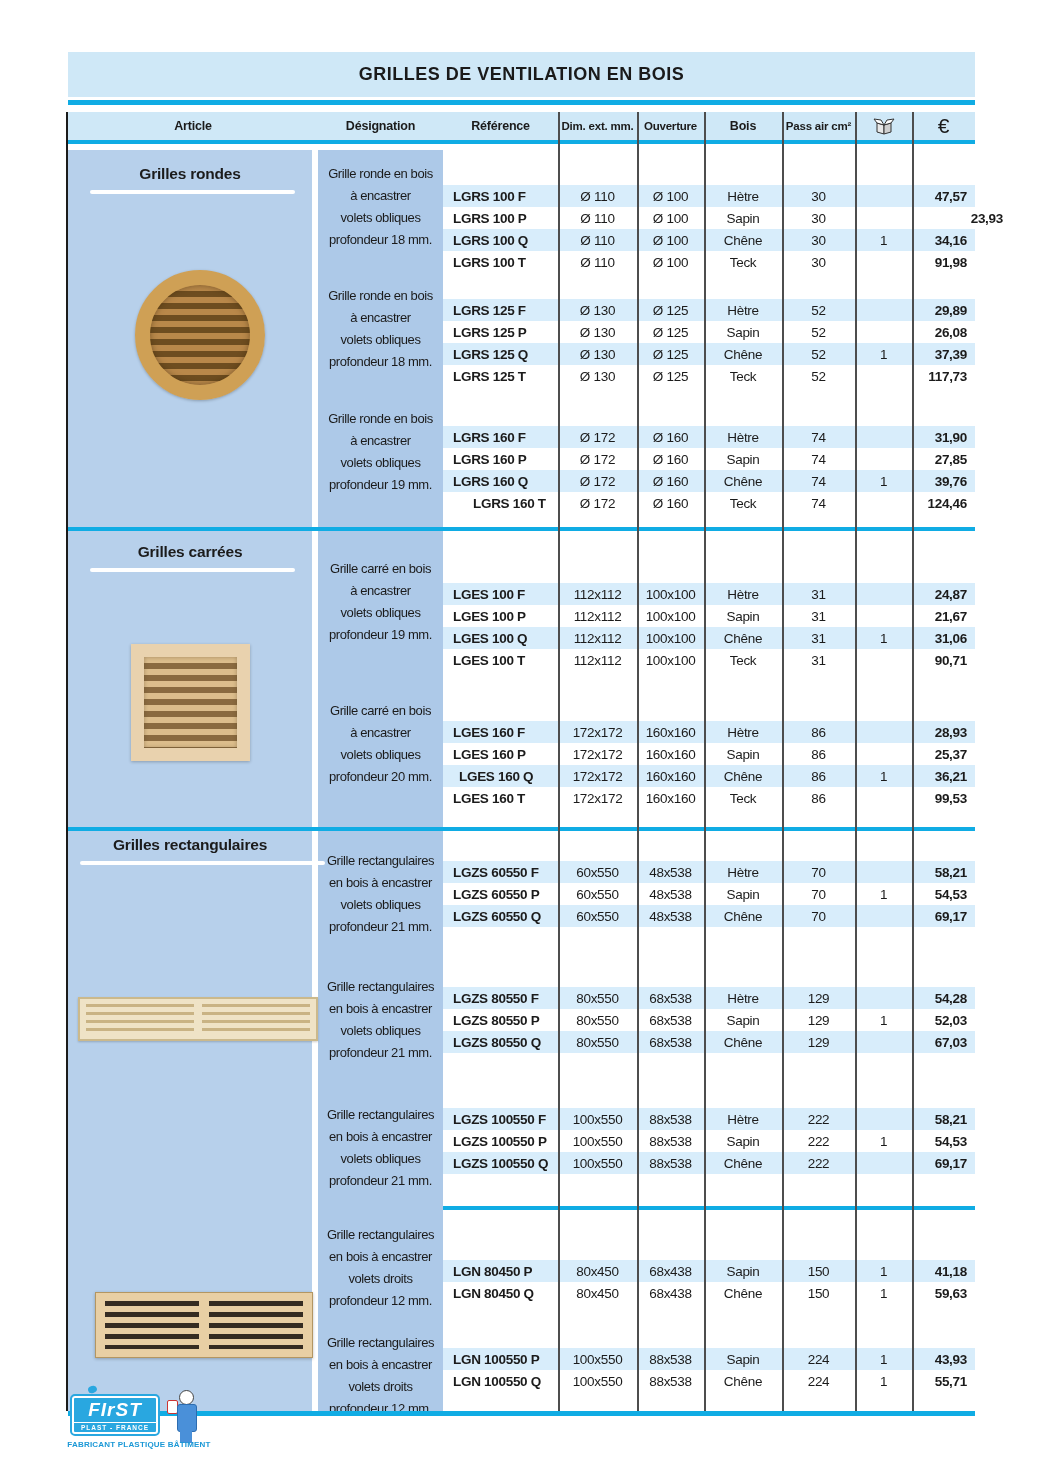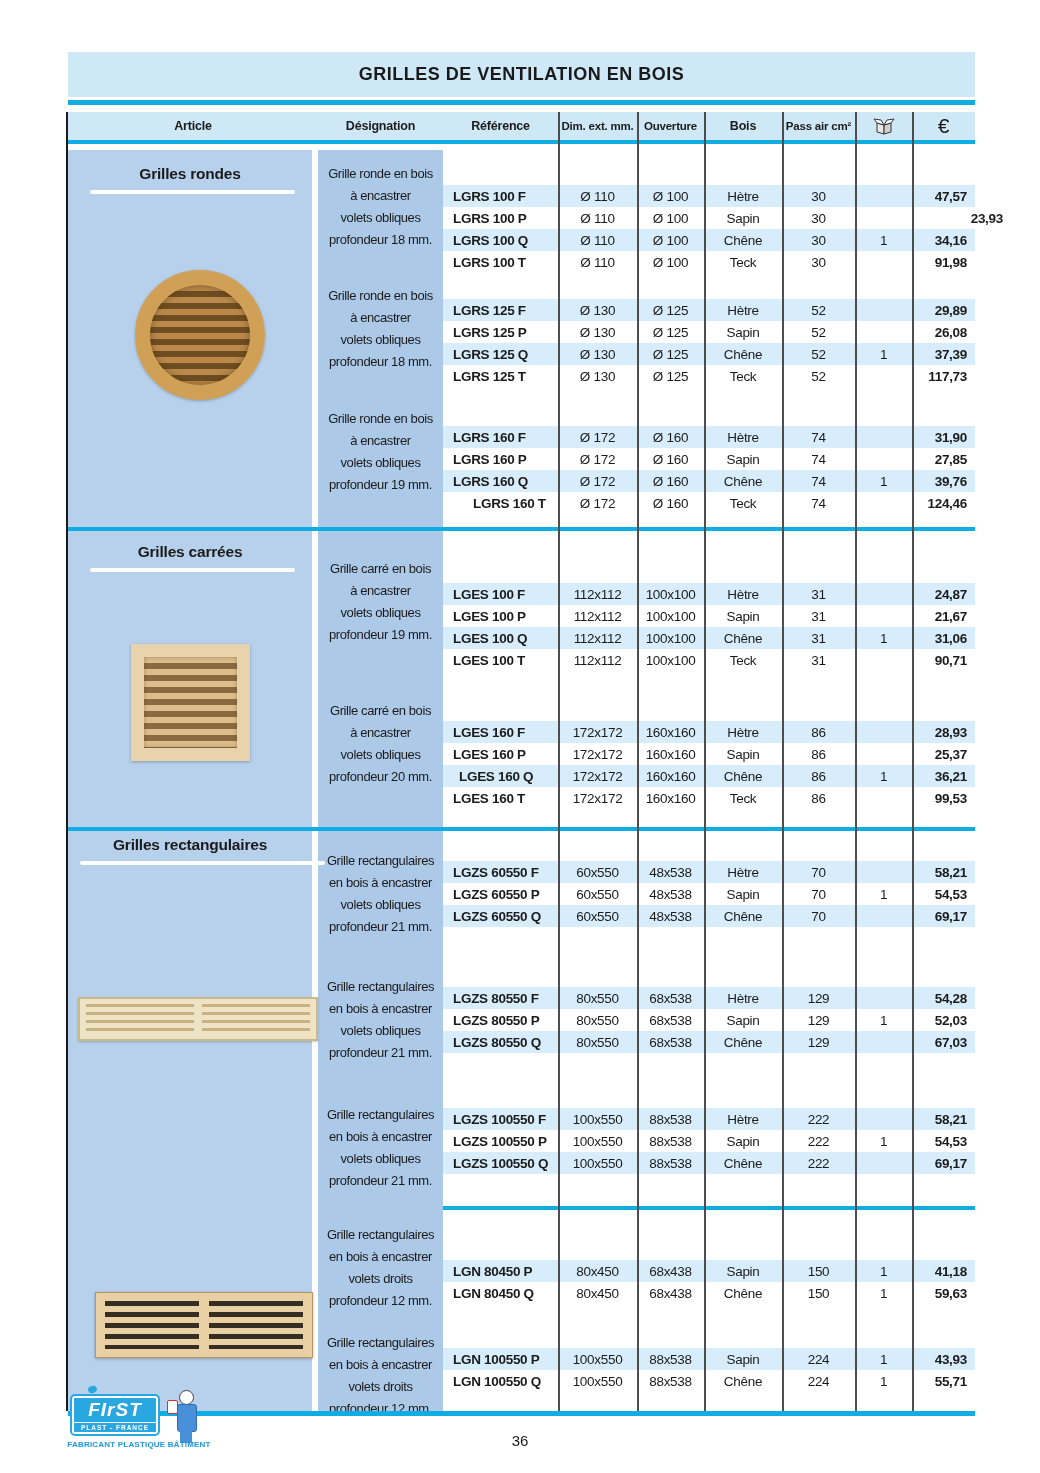--- a/index.html
+++ b/index.html
@@ -411,15 +411,14 @@
     <div class="logo-word">FIrST</div>
     <div class="logo-sub">PLAST - FRANCE</div>
   </div>
   <div class="mascot">
     <div class="head"></div>
     <div class="tool"></div>
     <div class="body"></div>
     <div class="legs"></div>
   </div>
   <div class="logo-caption">FABRICANT PLASTIQUE BÂTIMENT</div>
-  <div class="page-number">36</div>
 
 </div>
 
 </body></html>

